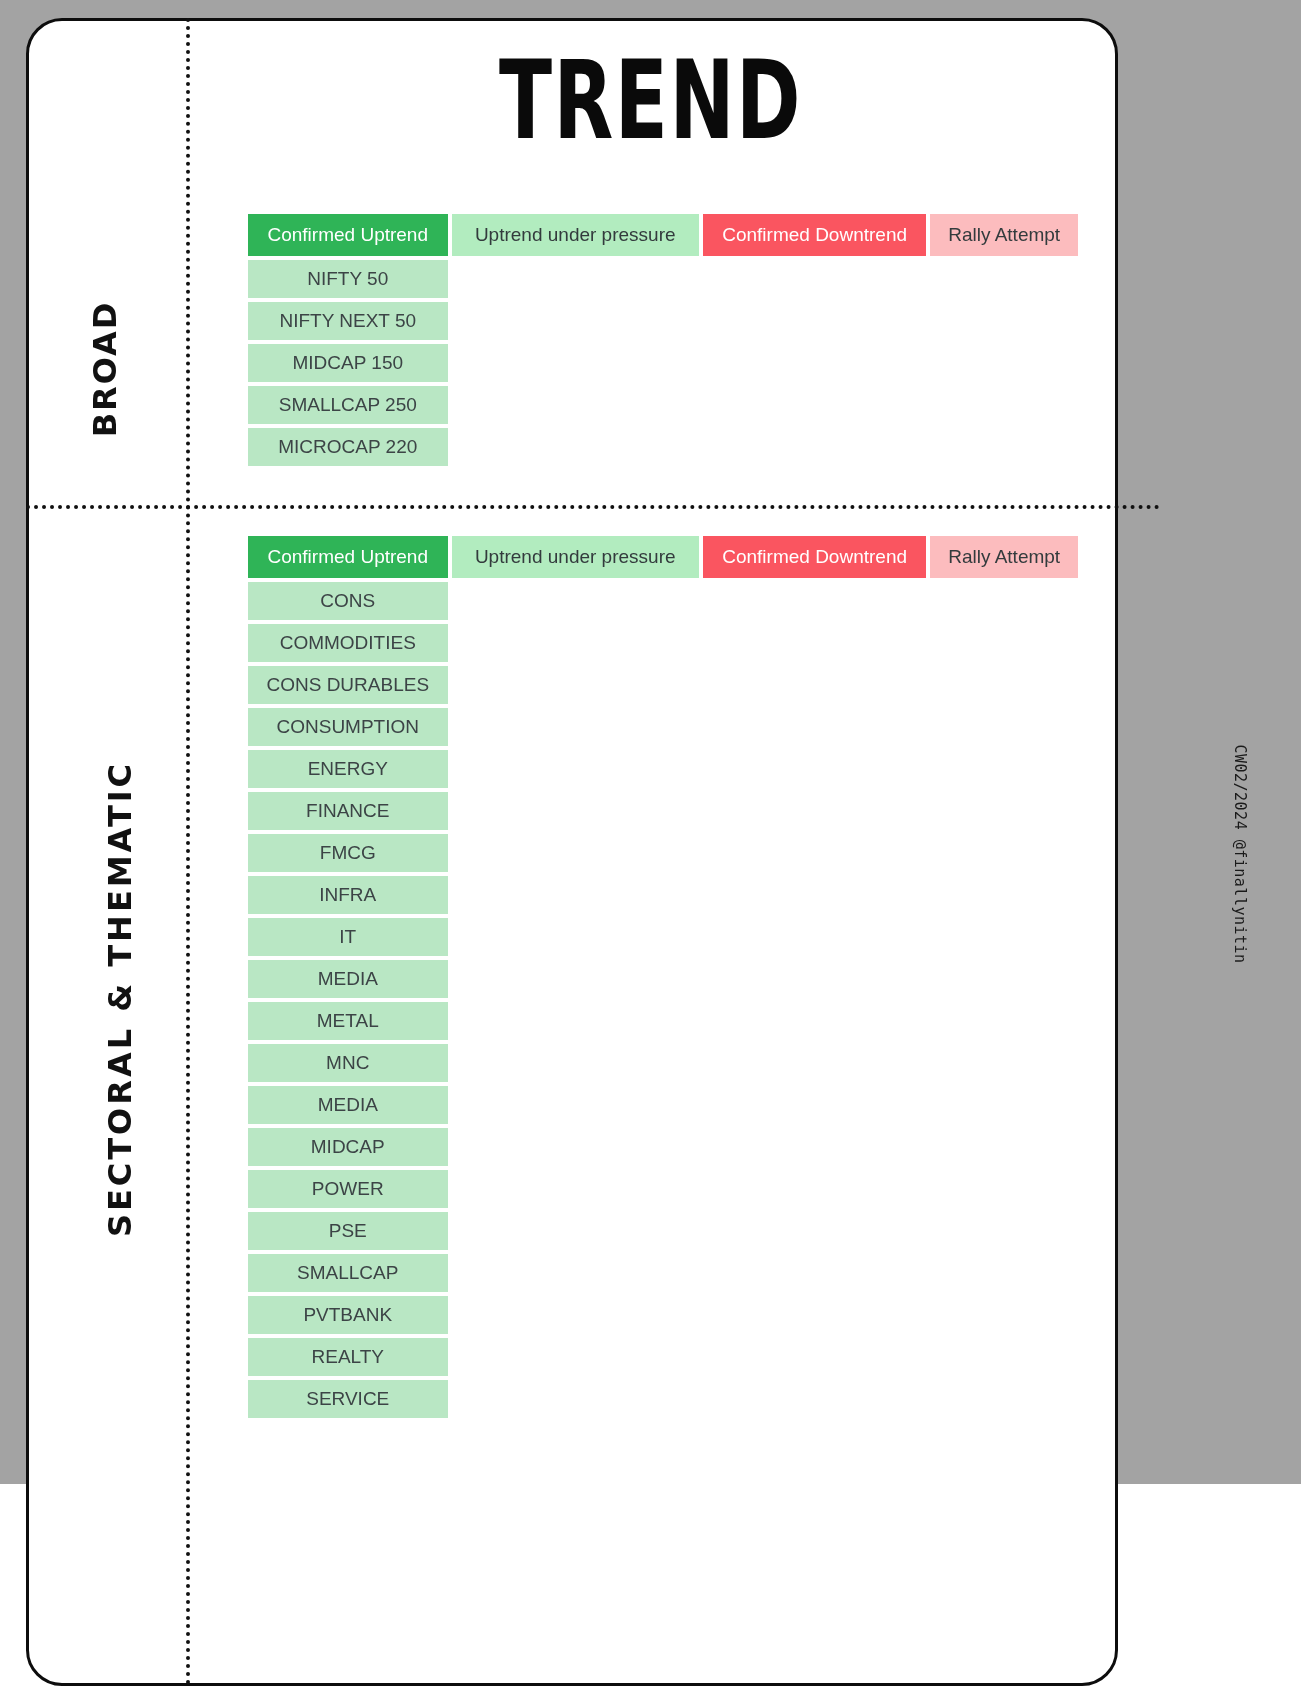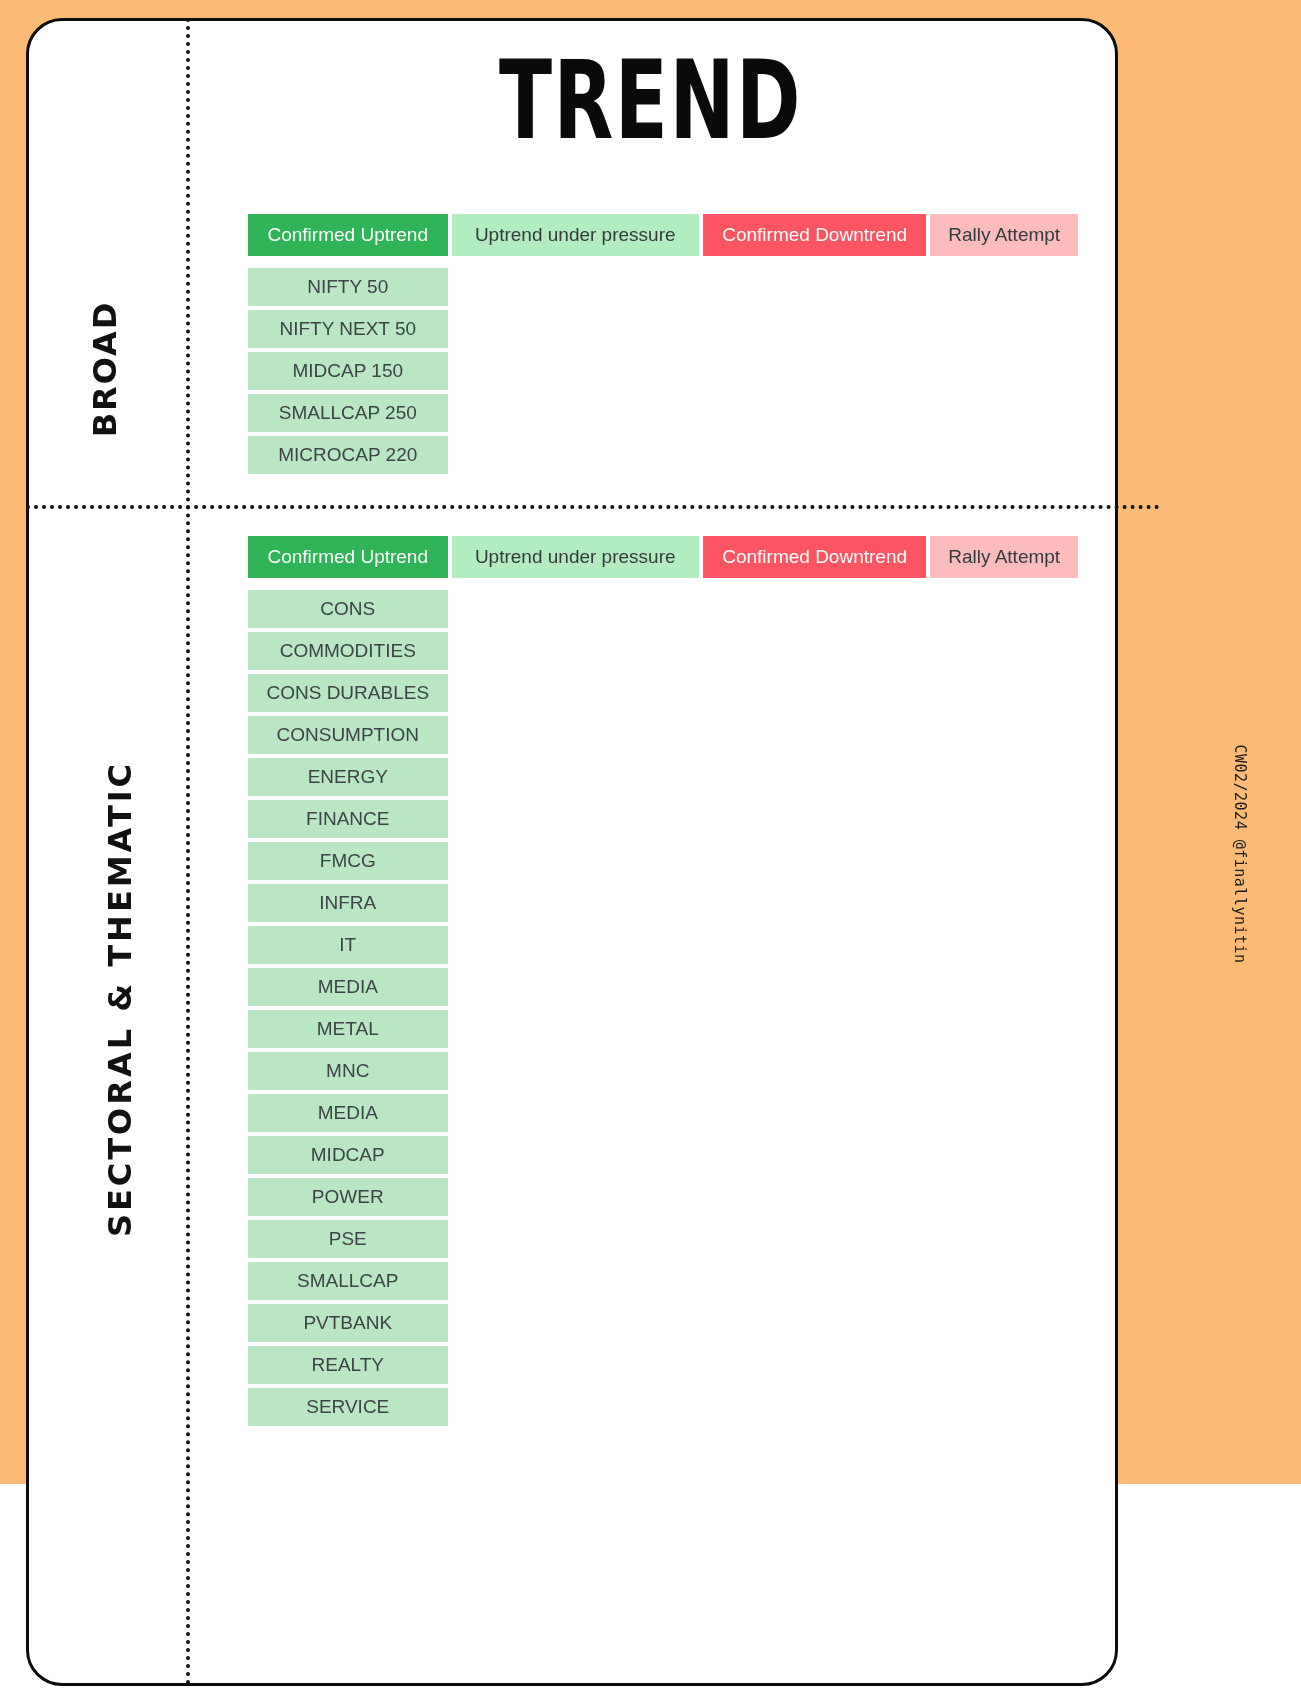--- a/index.html
+++ b/index.html
@@ -11,21 +11,21 @@
     width: 1301px;
     height: 1708px;
     font-family: "Liberation Sans", sans-serif;
     overflow: hidden;
   }
 
   .page {
     position: relative;
     width: 1301px;
     height: 1484px;
-    background: #fdba74;
+    background: #a3a3a3;
   }
 
   
   .card {
     position: absolute;
     left: 26px;
     top: 18px;
     width: 1092px;
     height: 1668px;
     border: 3px solid #0d0d0d;
@@ -145,21 +145,20 @@
 
   .columns {
     display: flex;
     gap: 4px;
     align-items: flex-start;
   }
   .col {
     display: flex;
     flex-direction: column;
     gap: 4px;
-    margin-top: 8px;
   }
   .col.col-up   { width: 200px; }
   .col.col-pres { width: 248px; }
   .col.col-down { width: 224px; }
   .col.col-rally{ width: 148px; }
 
   .chip {
     height: 38px;
     display: flex;
     align-items: center;

